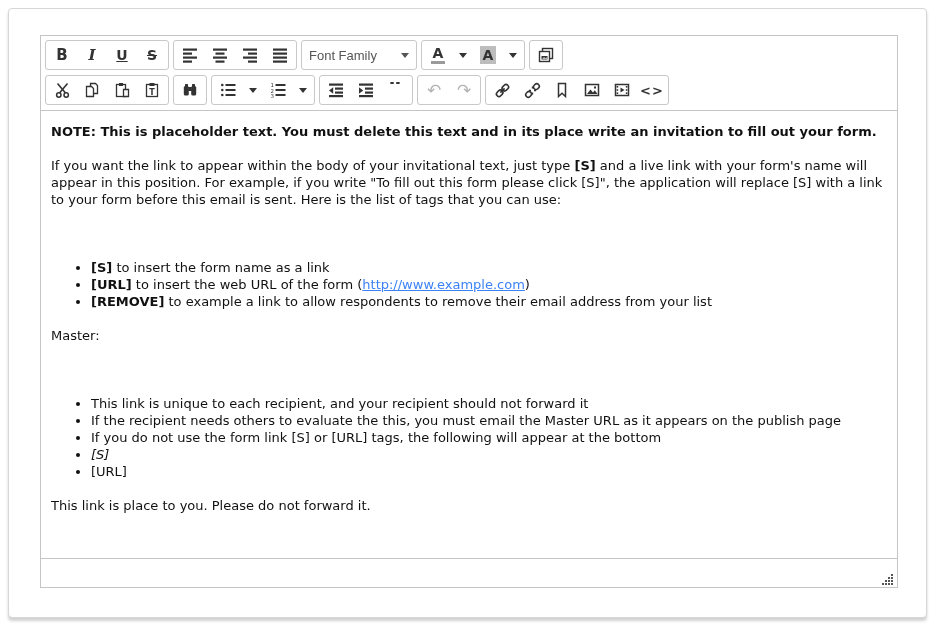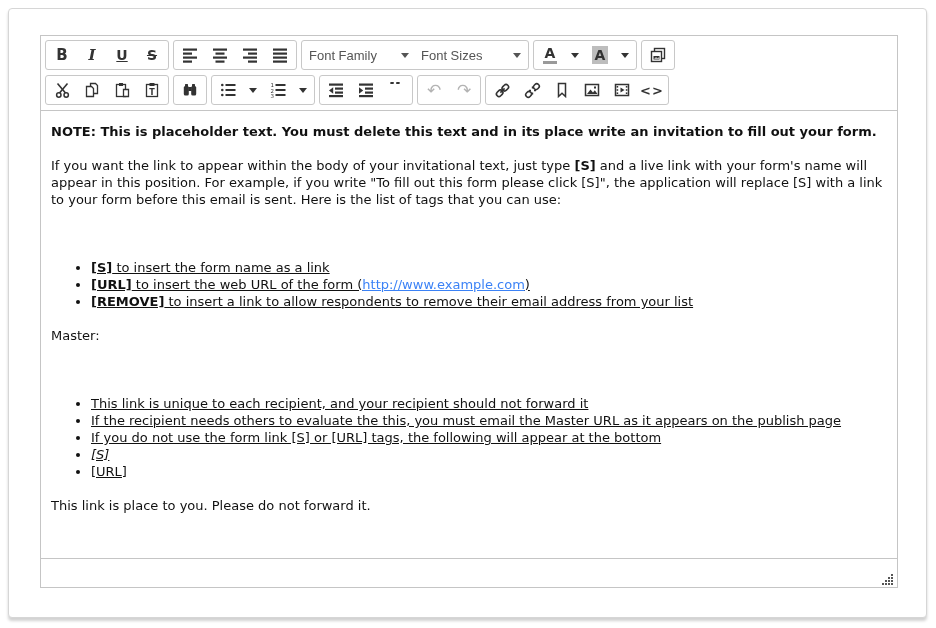--- a/index.html
+++ b/index.html
@@ -46,21 +46,21 @@
   .undo-glyph { font-size: 17px; }
   svg.icn { display: block; }
   
   .content-area {
     flex: 1; overflow: hidden; padding: 12px 10px 0 10px;
     font-size: 13px; line-height: 17px; color: #111; background: #fff;
   }
   .content-area p { margin: 0 2px 17px 0; }
   .empty-line { height: 17px; margin-bottom: 17px; }
   .content-area ul { margin: 0 0 17px 0; padding-left: 40px; }
-  .content-area li { margin: 0; text-decoration: underline; }
+  .content-area li { margin: 0; }
   b.tag { font-weight: bold; }
   .it { font-style: italic; }
   a.content-link { color: #3b82f6; text-decoration: underline; cursor: pointer; }
   
   .statusbar { height: 29px; border-top: 1px solid #c5c5c5; position: relative; background: #fff; }
   .resize-handle { position: absolute; right: 3px; bottom: 3px; width: 13px; height: 13px; cursor: nwse-resize; }
 </style>
 </head>
 <body>
 
@@ -110,24 +110,20 @@
                 <rect x="1" y="13.5" width="14" height="2.2"></rect>
             </svg>
           </button>
         </div>
 
         <div class="btn-group">
           <button class="select-btn">
             <span class="select-label">Font Family</span>
             <span class="caret"></span>
           </button>
-          <button class="select-btn">
-            <span class="select-label">Font Sizes</span>
-            <span class="caret"></span>
-          </button>
         </div>
 
         <div class="btn-group">
           <button class="btn">
             <span class="fore-wrap">
               <span class="color-letter">A</span>
               <span class="fore-bar"></span>
             </span>
           </button>
           <button class="btn narrow">
@@ -309,21 +305,21 @@
     <div class="content-area">
       <p><b>NOTE: This is placeholder text. You must delete this text and in its place write an invitation to fill out your form.</b></p>
 
       <p><span>If you want the link to appear within the body of your invitational text, just type </span><b class="tag">[S]</b><span> and a live link with your form's name will appear in this position. For example, if you write "To fill out this form please click [S]", the application will replace [S] with a link to your form before this email is sent. Here is the list of tags that you can use:</span></p>
 
       <div class="empty-line"></div>
 
       <ul>
         <li><b class="tag">[S]</b><span> to insert the form name as a link</span></li>
         <li><b class="tag">[URL]</b><span> to insert the web URL of the form (</span><a class="content-link">http://www.example.com</a><span>)</span></li>
-        <li><b class="tag">[REMOVE]</b><span> to insert a link to allow respondents to remove their email address from your list</span></li>
+        <li><b class="tag">[REMOVE]</b><span> to example a link to allow respondents to remove their email address from your list</span></li>
       </ul>
 
       <p>Master:</p>
 
       <div class="empty-line"></div>
 
       <ul>
         <li>This link is unique to each recipient, and your recipient should not forward it</li>
         <li>If the recipient needs others to evaluate the this, you must email the Master URL as it appears on the publish page</li>
         <li>If you do not use the form link [S] or [URL] tags, the following will appear at the bottom</li>

